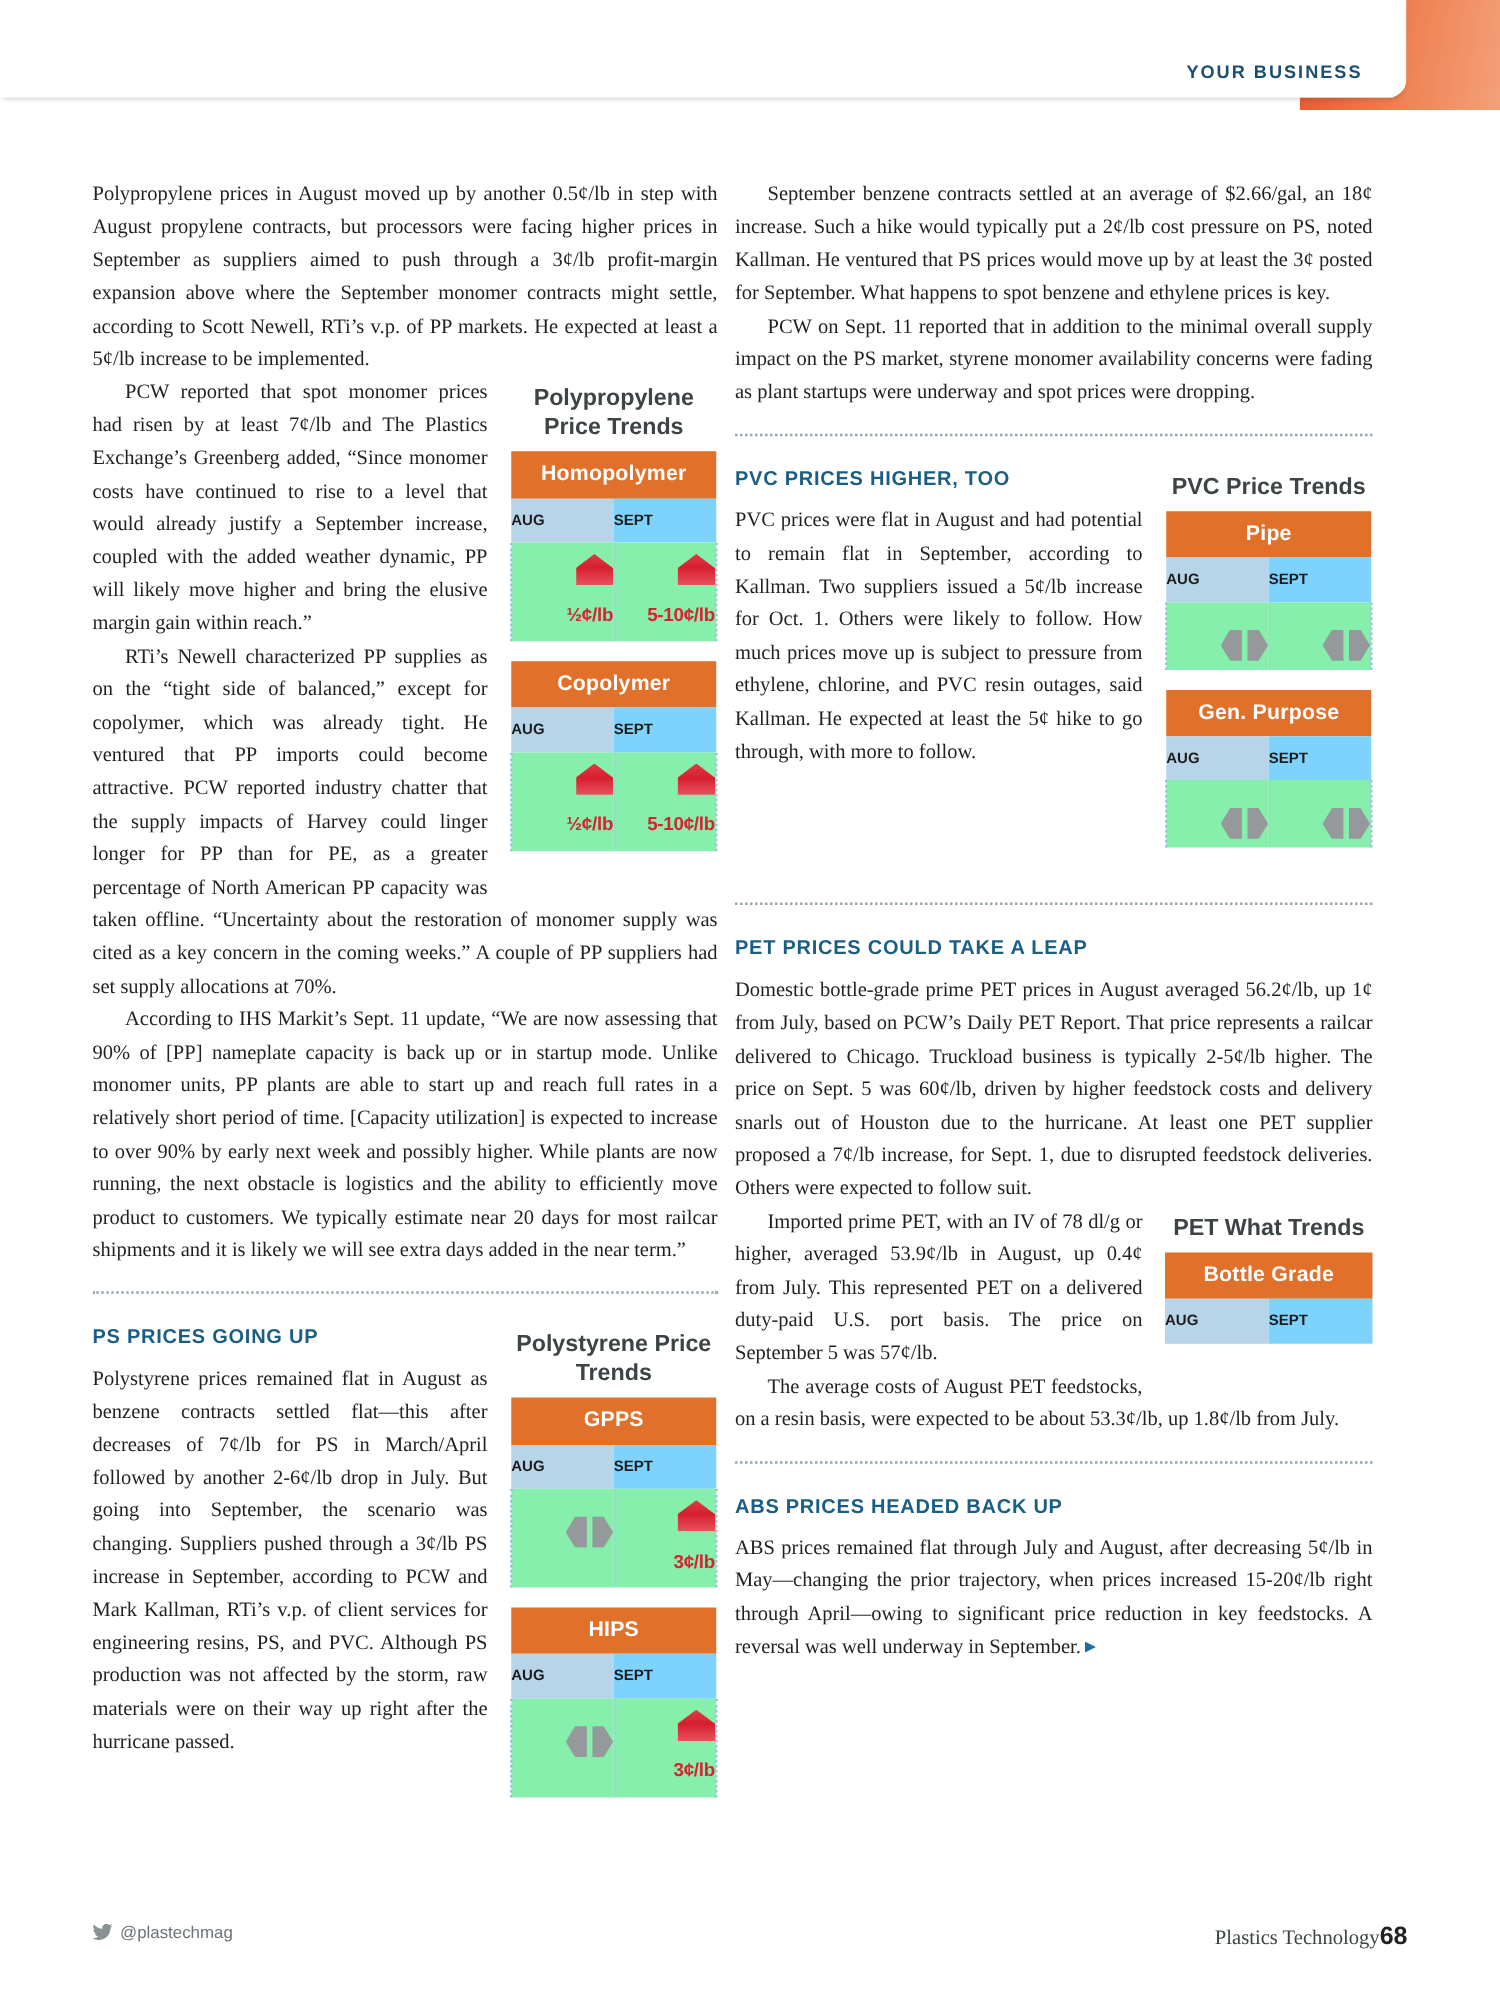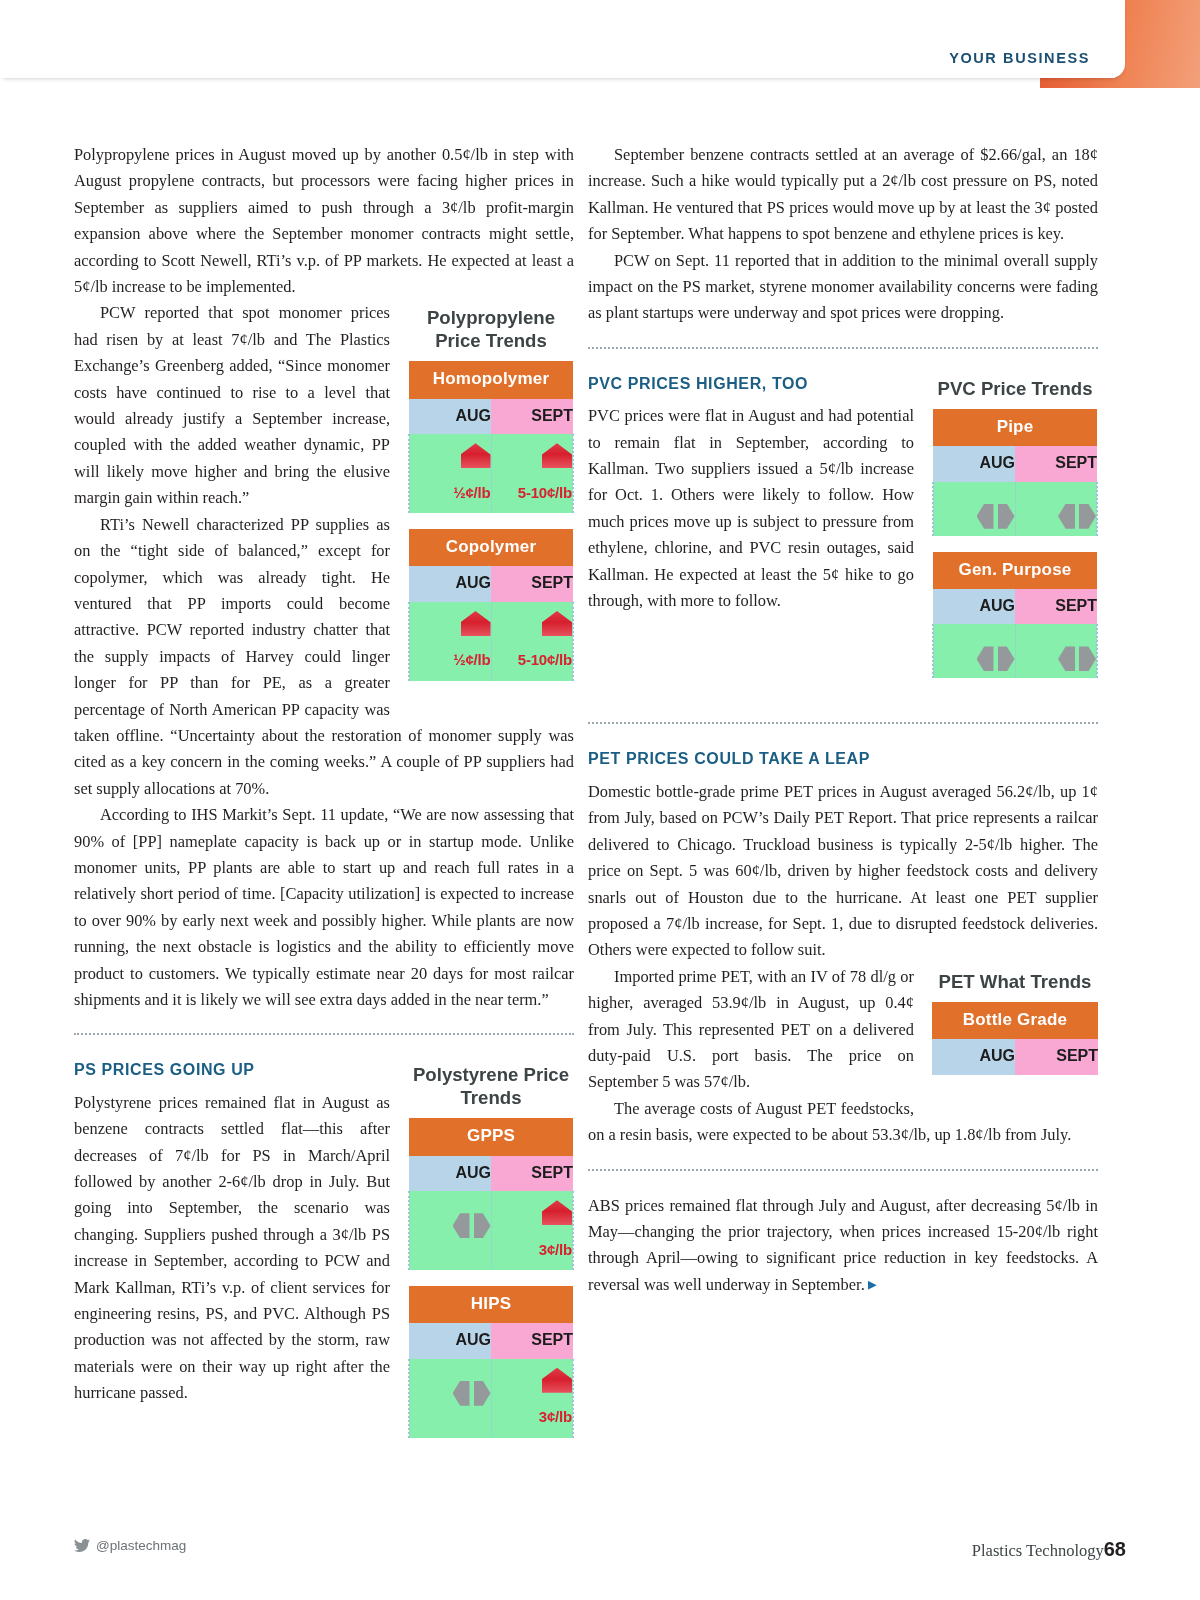--- a/index.html
+++ b/index.html
@@ -87,27 +87,27 @@
     color:#ffffff;
     font-family:"Liberation Sans", sans-serif;
     font-weight:bold;
     font-size:17px;
     text-align:center;
     padding:5px 2px 6px 2px;
     letter-spacing:.2px;
   }
   .ptable .mon{
     font-family:"Liberation Sans", sans-serif;
-    font-weight:bold;font-size:16px;
-    text-align:right;color:#1c1c1c;
+    font-weight:bold;font-size:12px;
+    text-align:left;color:#1c1c1c;
     padding:4px 0 5px 0;
     width:50%;
   }
   .ptable .mon-aug{background:#b8d4e8;}
-  .ptable .mon-sept{background:#f9a8d4;}
+  .ptable .mon-sept{background:#7dd3fc;}
   .ptable .cell{
     text-align:right;
     padding:9px 0 7px 0;
     vertical-align:top;
     border-left:2px dotted #9fc3de;
     border-right:2px dotted #9fc3de;
     background:#86efac;
   }
   .ptable .cell.first{border-right:1px dotted #9fc3de;}
   .ptable .cell.second{border-left:1px dotted #9fc3de;}
@@ -384,20 +384,21 @@
     </tbody>
       </table>
   </div>
 
   <p class="ind">Imported prime PET, with an IV of 78 dl/g or higher, averaged 53.9¢/lb in August, up 0.4¢ from July. This represented PET on a delivered duty-paid U.S. port basis. The price on September 5 was 57¢/lb.</p>
   <p class="ind">The average costs of August PET feedstocks, on a resin basis, were expected to be about 53.3¢/lb, up 1.8¢/lb from July.</p>
 
   <div class="clearfix"></div>
   <div class="divider"></div>
 
+  <h2 class="sec">ABS PRICES HEADED BACK UP</h2>
   <p><span>ABS prices remained flat through July and August, after decreasing 5¢/lb in May—changing the prior trajectory, when prices increased 15-20¢/lb right through April—owing to significant price reduction in key feedstocks. A reversal was well underway in September.</span><span class="endmark"></span></p>
 </div>
 
 <div class="footer">
   <div class="foot-left">
     <span class="bird">
       <svg width="16" height="13" viewBox="0 0 16 13" xmlns="http://www.w3.org/2000/svg">
         <path fill="#8a9195" d="M16 1.54a6.4 6.4 0 0 1-1.89.52A3.3 3.3 0 0 0 15.55.24a6.6 6.6 0 0 1-2.08.8A3.28 3.28 0 0 0 7.9 4.03 9.3 9.3 0 0 1 1.11.6a3.28 3.28 0 0 0 1.01 4.38 3.25 3.25 0 0 1-1.48-.41v.04c0 1.59 1.13 2.92 2.63 3.22a3.3 3.3 0 0 1-1.48.06 3.29 3.29 0 0 0 3.07 2.28A6.59 6.59 0 0 1 0 11.54a9.29 9.29 0 0 0 5.03 1.47c6.04 0 9.34-5 9.34-9.34l-.01-.43A6.66 6.66 0 0 0 16 1.54z"></path>
       </svg>
     </span>

